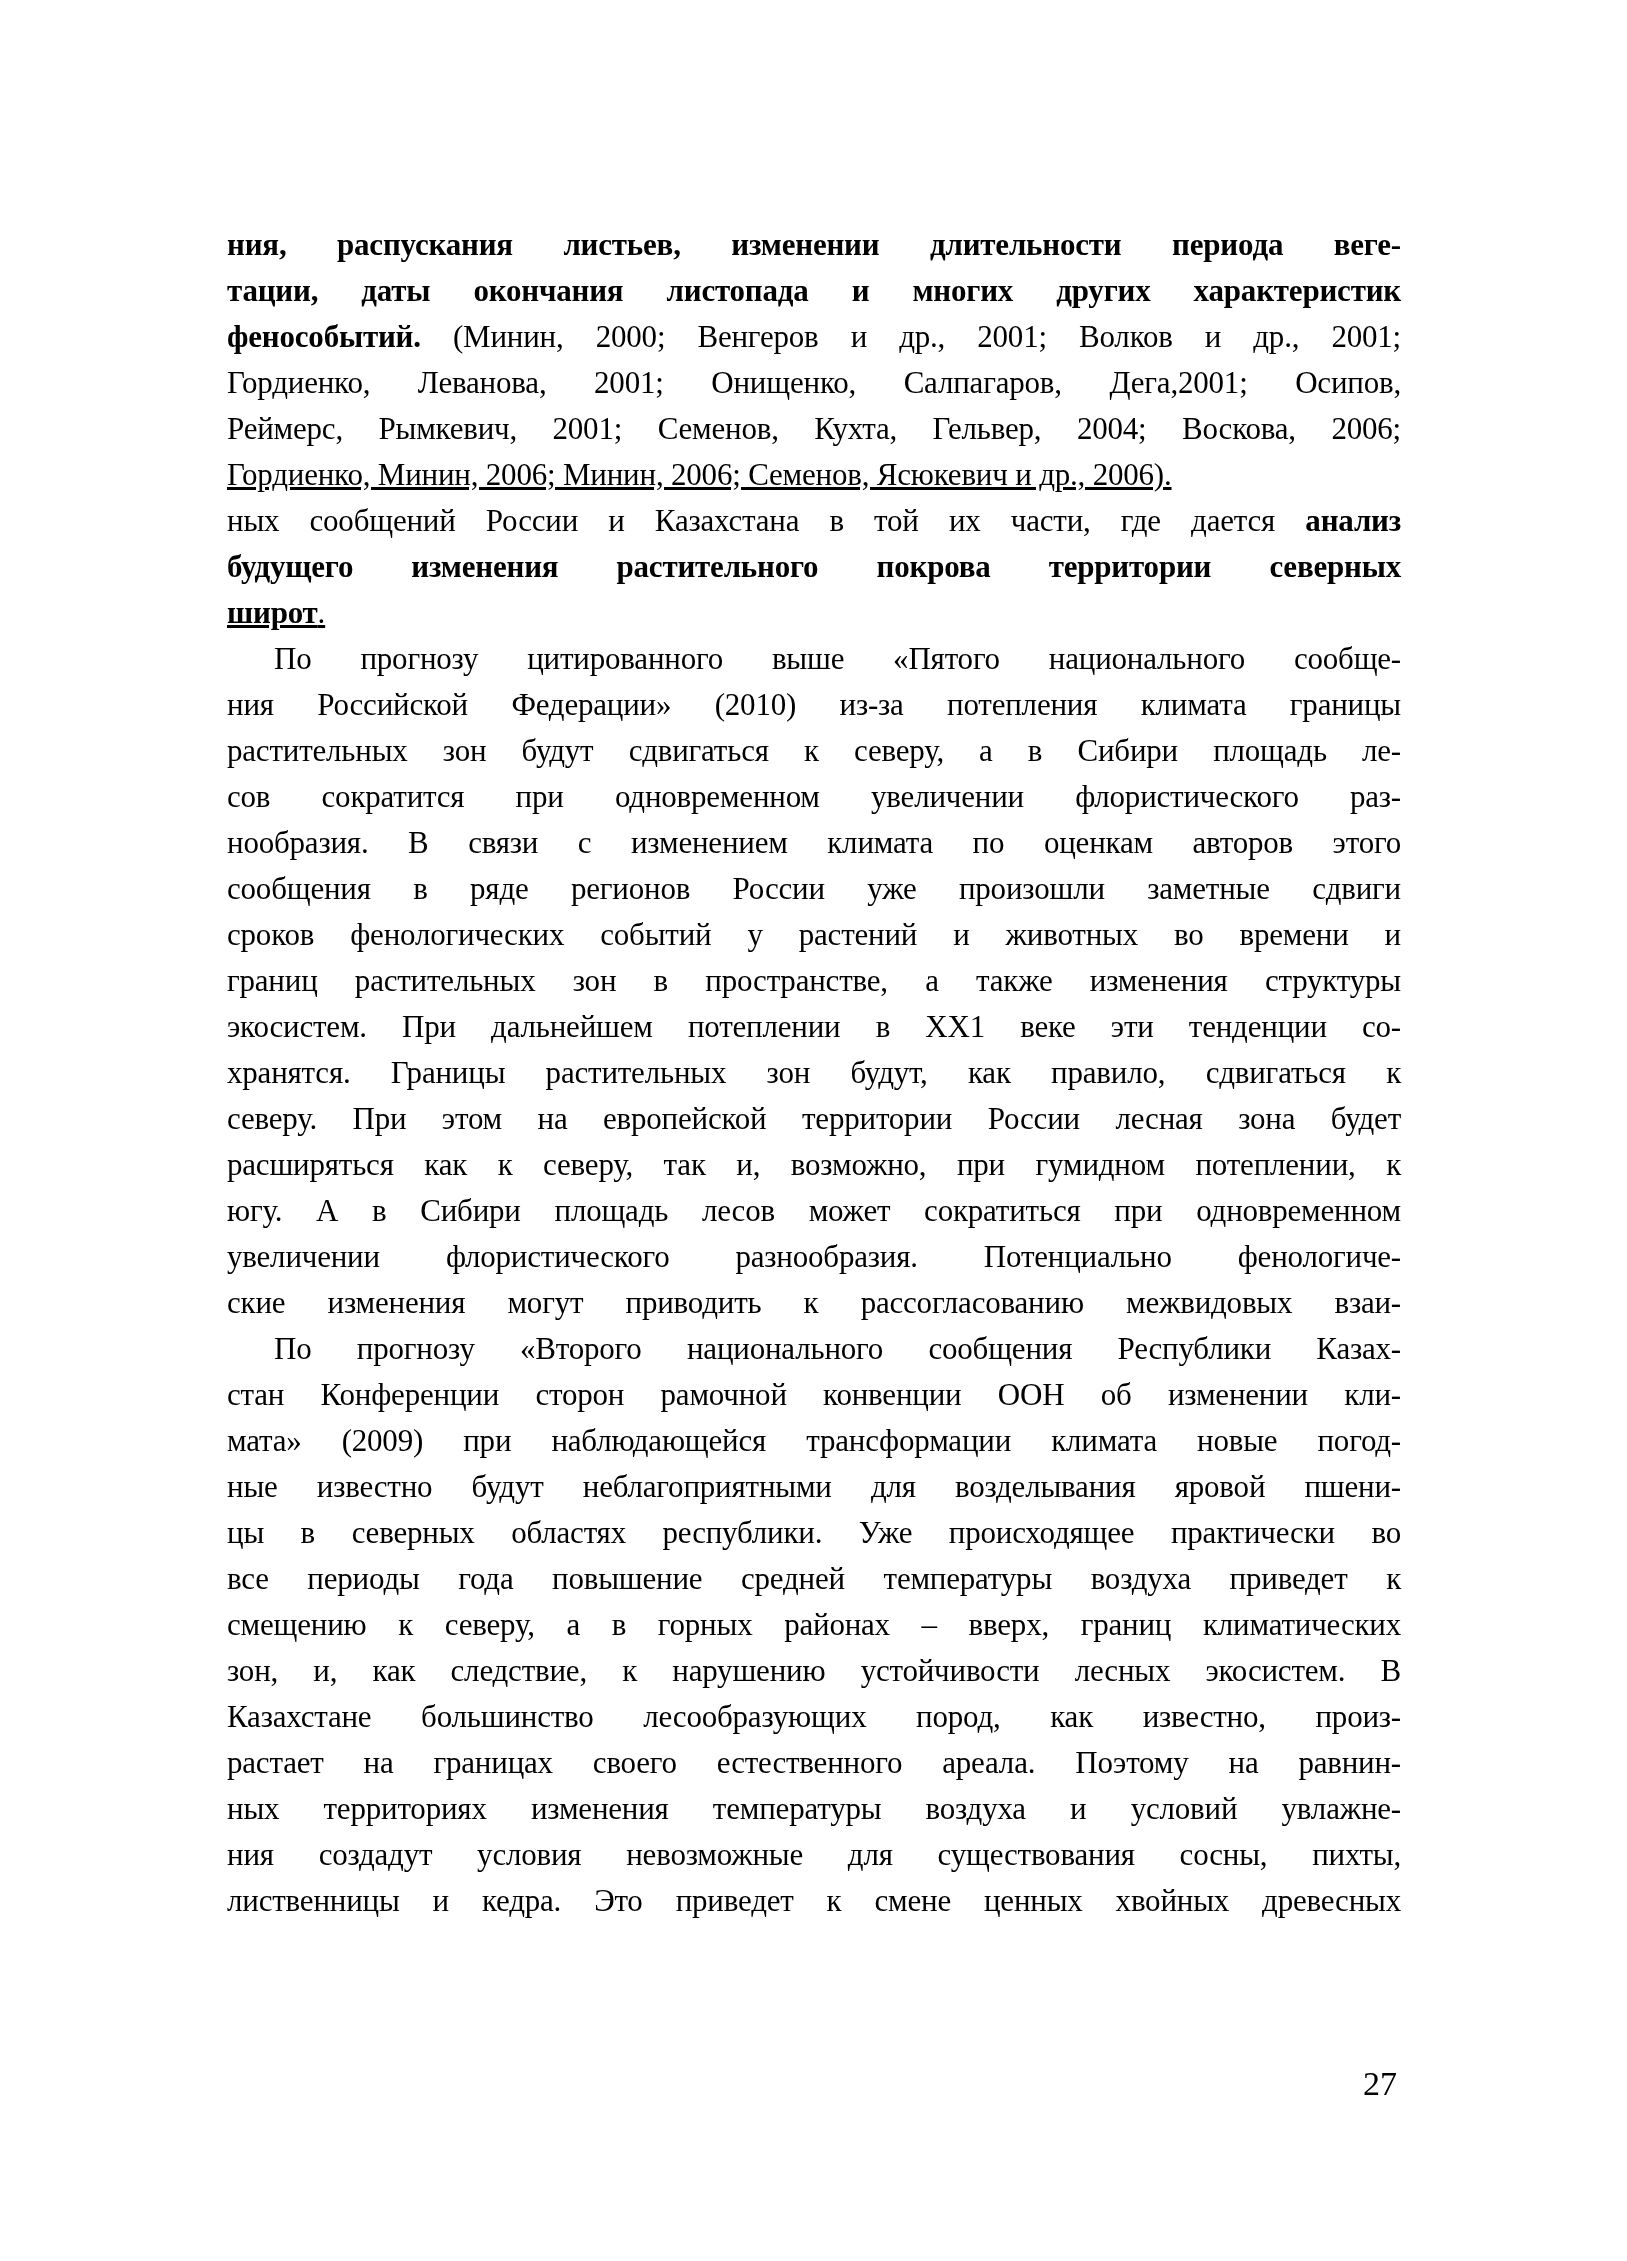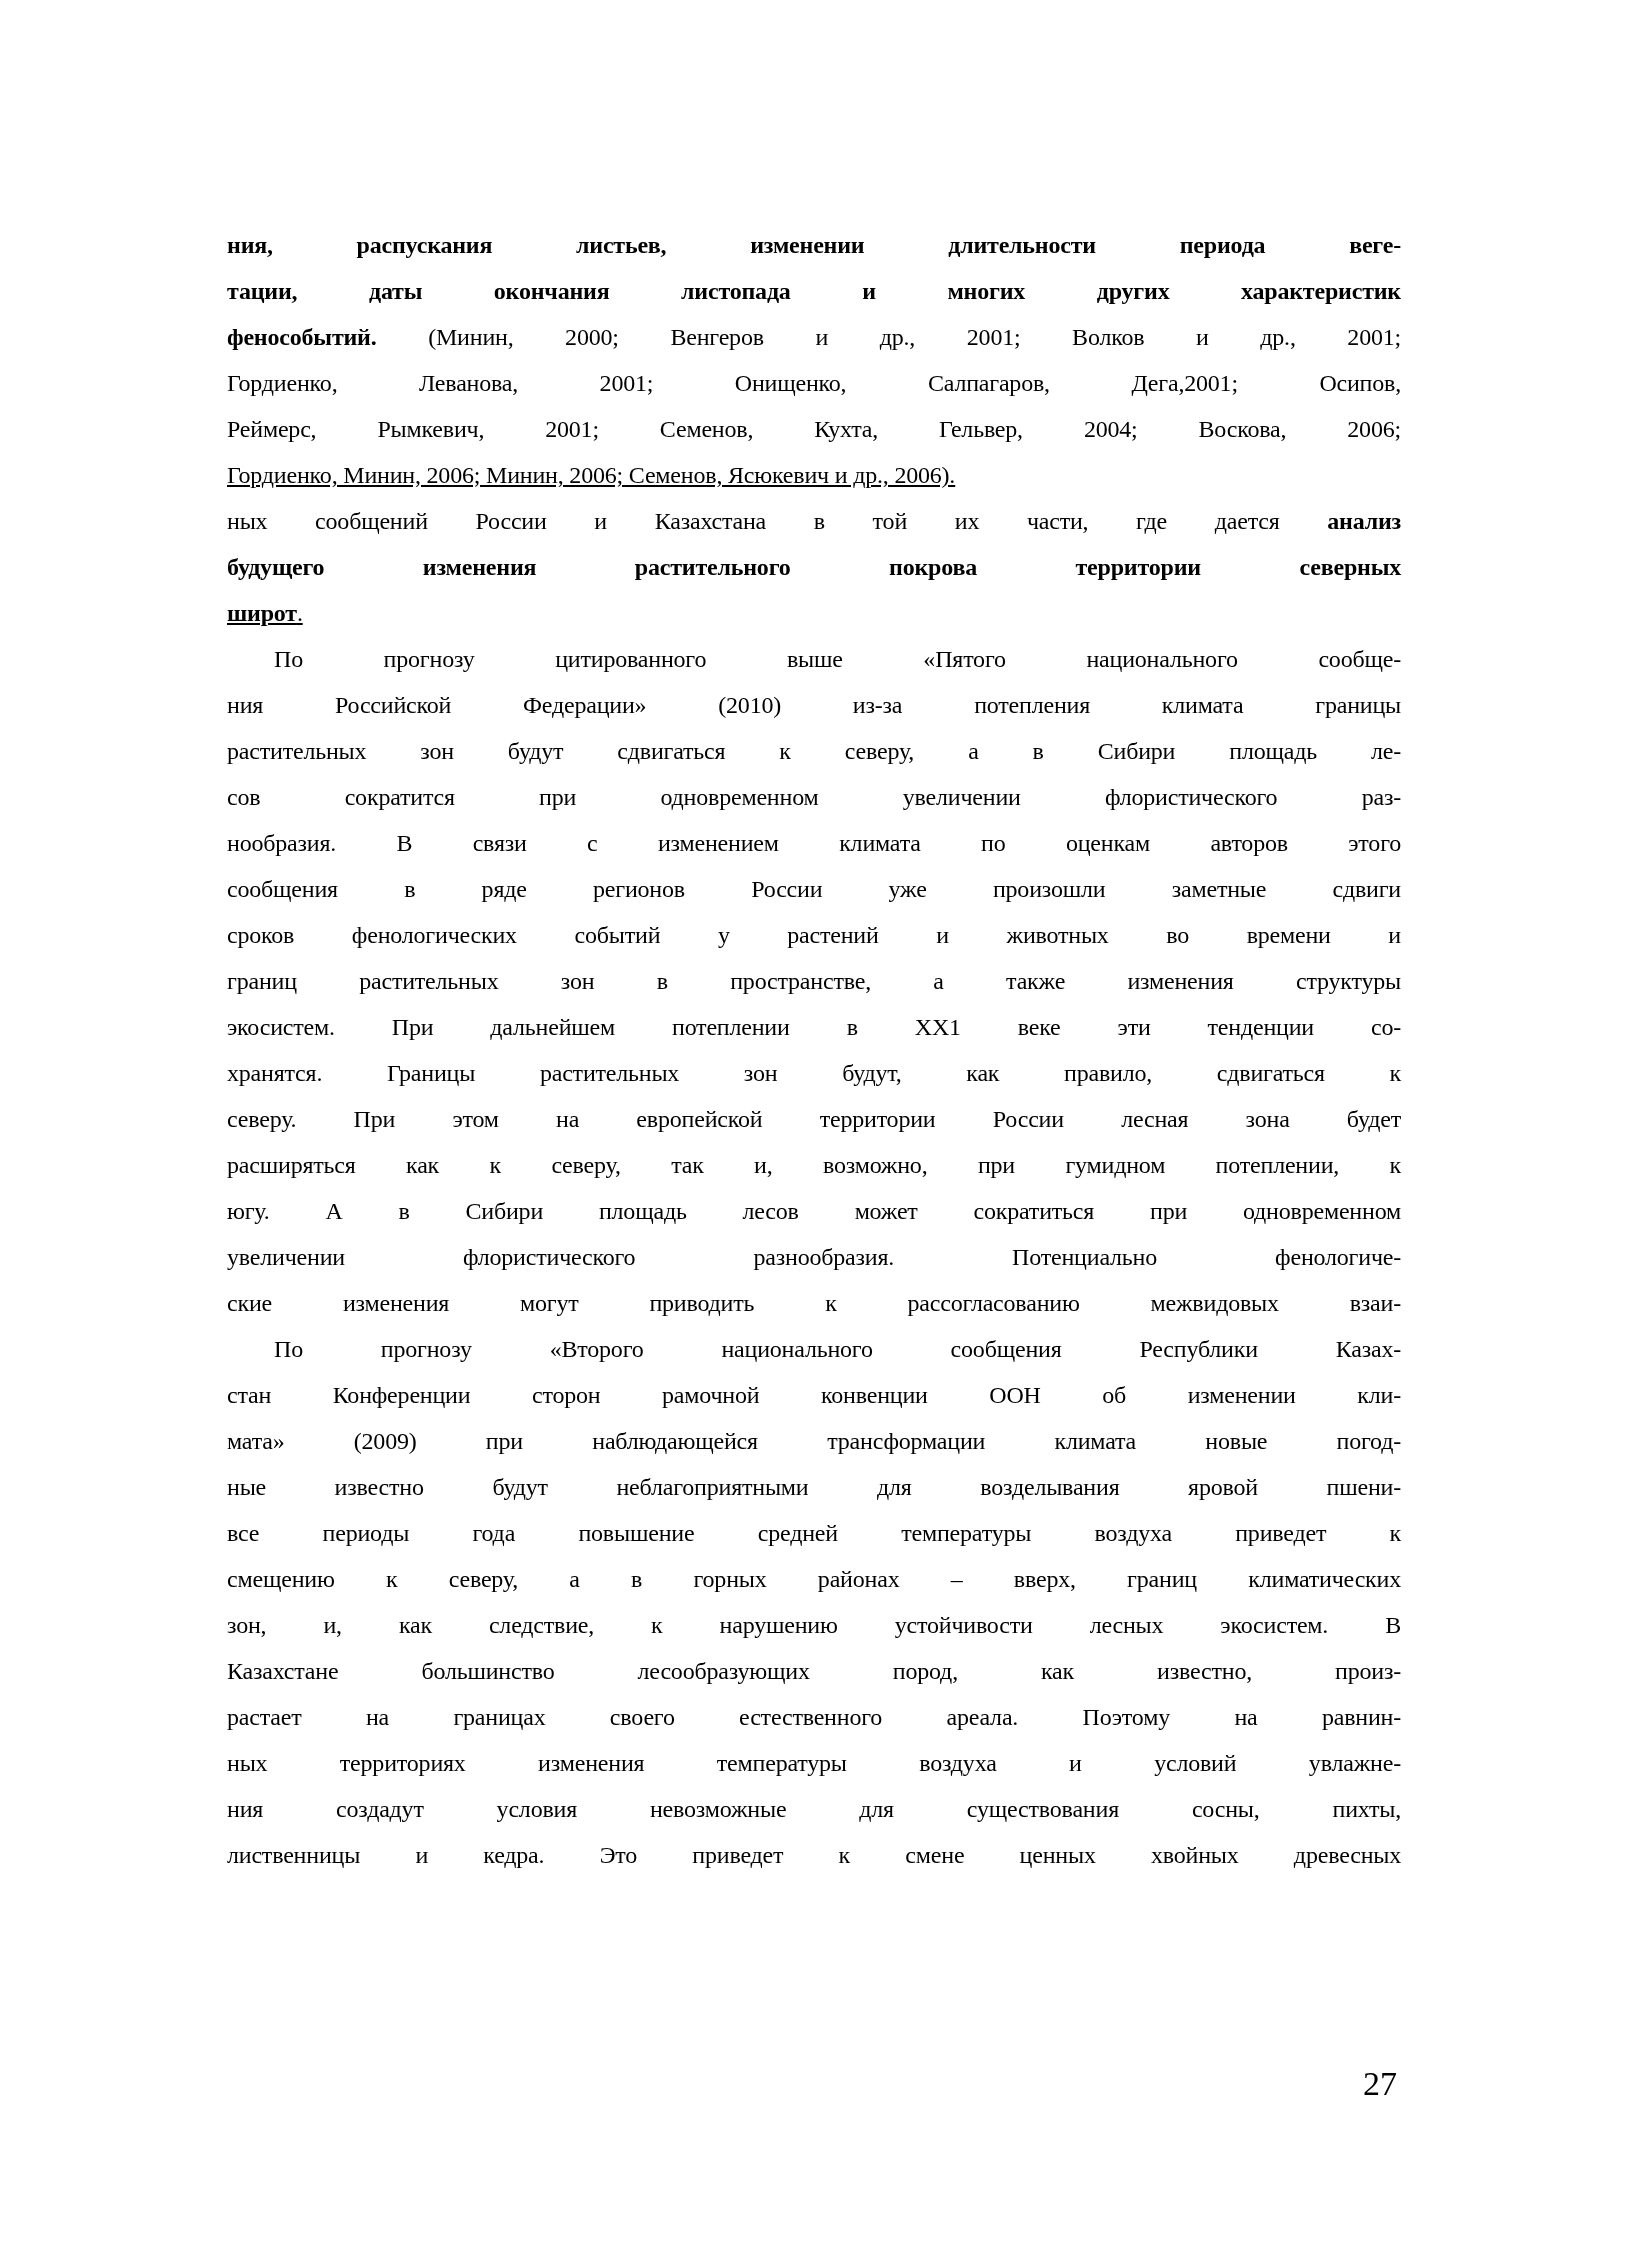--- a/index.html
+++ b/index.html
@@ -14,21 +14,21 @@
     background: #ffffff;
     color: #000000;
     font-family: "Liberation Serif", "DejaVu Serif", serif;
     overflow: hidden;
   }
   .text-block {
     position: absolute;
     left: 227px;
     top: 222px;
     width: 1174px;
-    font-size: 24px;
+    font-size: 31px;
     letter-spacing: -0.2px;
   }
   .line {
     height: 46px;
     line-height: 46px;
     text-align: justify;
     text-align-last: justify;
     white-space: normal;
   }
   .line.noj {
@@ -78,20 +78,21 @@
       <div class="line"><span class="">хранятся. Границы растительных зон будут, как правило, сдвигаться к</span></div>
       <div class="line"><span class="">северу. При этом на европейской территории России лесная зона будет</span></div>
       <div class="line"><span class="">расширяться как к северу, так и, возможно, при гумидном потеплении, к</span></div>
       <div class="line"><span class="">югу. А в Сибири площадь лесов может сократиться при одновременном</span></div>
       <div class="line"><span class="">увеличении флористического разнообразия. Потенциально фенологиче-</span></div>
       <div class="line"><span class="">ские изменения могут приводить к рассогласованию межвидовых взаи-</span></div>
       <div class="line indent"><span class="">По прогнозу «Второго национального сообщения Республики Казах-</span></div>
       <div class="line"><span class="">стан Конференции сторон рамочной конвенции ООН об изменении кли-</span></div>
       <div class="line"><span class="">мата» (2009) при наблюдающейся трансформации климата новые погод-</span></div>
       <div class="line"><span class="">ные известно будут неблагоприятными для возделывания яровой пшени-</span></div>
+      <div class="line"><span class="">цы в северных областях республики. Уже происходящее практически во</span></div>
       <div class="line"><span class="">все периоды года повышение средней температуры воздуха приведет к</span></div>
       <div class="line"><span class="">смещению к северу, а в горных районах – вверх, границ климатических</span></div>
       <div class="line"><span class="">зон, и, как следствие, к нарушению устойчивости лесных экосистем. В</span></div>
       <div class="line"><span class="">Казахстане большинство лесообразующих пород, как известно, произ-</span></div>
       <div class="line"><span class="">растает на границах своего естественного ареала. Поэтому на равнин-</span></div>
       <div class="line"><span class="">ных территориях изменения температуры воздуха и условий увлажне-</span></div>
       <div class="line"><span class="">ния создадут условия невозможные для существования сосны, пихты,</span></div>
       <div class="line"><span class="">лиственницы и кедра. Это приведет к смене ценных хвойных древесных</span></div>
     </div>
   <div class="page-number">27</div>

